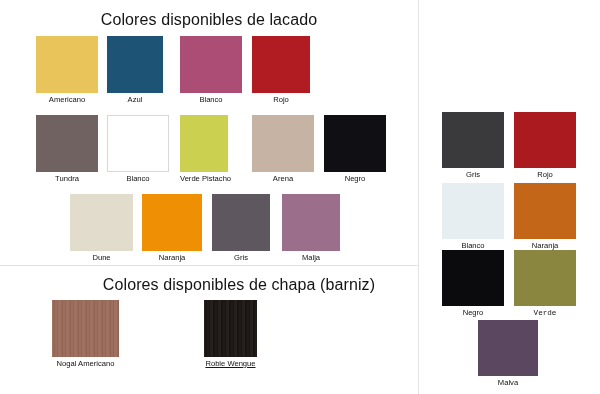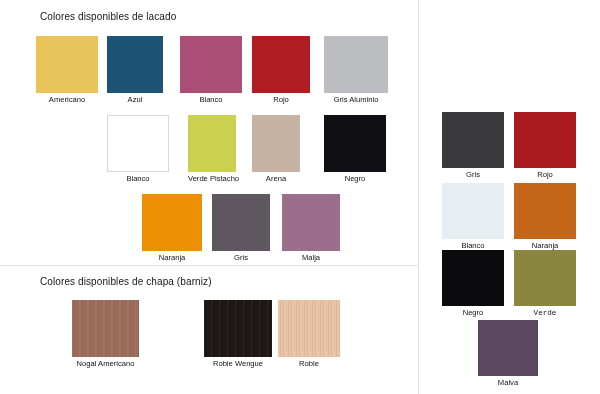--- a/index.html
+++ b/index.html
@@ -35,37 +35,37 @@
     left: 0;
     top: 265px;
     width: 418px;
     height: 1px;
     background: #e2e2e2;
   }
 
   
   .section-title {
     position: absolute;
-    font-size: 10px;
+    font-size: 16px;
     font-weight: 400;
     color: #141414;
-    text-align: left;
+    text-align: center;
     letter-spacing: .1px;
     white-space: nowrap;
-    margin-left: 40px;
   }
   #title-lacado {
     left: 0;
     top: 11px;
     width: 418px;
   }
   #title-chapa {
     left: 0;
     top: 276px;
     width: 418px;
+    padding-left: 30px;
   }
   #title-cristal {
     left: 419px;
     top: 66px;
     width: 181px;
     line-height: 15px;
     white-space: normal;
   }
 
   
@@ -142,68 +142,68 @@
     <span class="swatch-label">Azul</span>
   </div>
   <div class="swatch-cell" style="left:180px; top:36px; width:62px;">
     <span class="swatch" style="height: 57px; background-color: rgb(171, 77, 116);"></span>
     <span class="swatch-label">Blanco</span>
   </div>
   <div class="swatch-cell" style="left:252px; top:36px; width:58px;">
     <span class="swatch" style="height: 57px; background-color: rgb(176, 28, 33);"></span>
     <span class="swatch-label">Rojo</span>
   </div>
-  <div class="swatch-cell" style="left:324px; top:36px; width:64px;">
-    <span class="swatch" style="height: 57px; background-color: rgb(188, 189, 192);"></span>
-    <span class="swatch-label">Gris Aluminio</span>
-  </div>
-
+
+  <div class="swatch-cell" style="left:36px; top:115px; width:62px;">
+    <span class="swatch" style="height: 57px; background-color: rgb(111, 98, 97);"></span>
+    <span class="swatch-label">Tundra</span>
+  </div>
   <div class="swatch-cell" style="left:107px; top:115px; width:62px;">
     <span class="swatch bordered" style="height: 57px; background-color: rgb(255, 255, 255);"></span>
     <span class="swatch-label">Blanco</span>
   </div>
-  <div class="swatch-cell" style="left:180px; top:115px; width:48px;margin-left:8px;">
+  <div class="swatch-cell" style="left:180px; top:115px; width:48px;">
     <span class="swatch" style="height: 57px; background-color: rgb(204, 208, 81);"></span>
     <span class="swatch-label">Verde Pistacho</span>
   </div>
-  <div class="swatch-cell" style="left:252px; top:115px; width:48px;">
+  <div class="swatch-cell" style="left:252px; top:115px; width:62px;">
     <span class="swatch" style="height: 57px; background-color: rgb(199, 179, 164);"></span>
     <span class="swatch-label">Arena</span>
   </div>
   <div class="swatch-cell" style="left:324px; top:115px; width:62px;">
     <span class="swatch" style="height: 57px; background-color: rgb(16, 15, 20);"></span>
     <span class="swatch-label">Negro</span>
   </div>
 
+  <div class="swatch-cell" style="left:70px; top:194px; width:63px;">
+    <span class="swatch" style="height: 57px; background-color: rgb(226, 220, 205);"></span>
+    <span class="swatch-label">Dune</span>
+  </div>
   <div class="swatch-cell" style="left:142px; top:194px; width:60px;">
     <span class="swatch" style="height: 57px; background-color: rgb(239, 143, 3);"></span>
     <span class="swatch-label">Naranja</span>
   </div>
   <div class="swatch-cell" style="left:212px; top:194px; width:58px;">
     <span class="swatch" style="height: 57px; background-color: rgb(95, 87, 96);"></span>
     <span class="swatch-label">Gris</span>
   </div>
   <div class="swatch-cell" style="left:282px; top:194px; width:58px;">
     <span class="swatch" style="height: 57px; background-color: rgb(155, 111, 140);"></span>
     <span class="swatch-label">Malja</span>
   </div>
 
   <div class="section-title" id="title-chapa">Colores disponibles de chapa (barniz)</div>
 
-  <div class="swatch-cell" style="left:52px; top:300px; width:67px;margin-left:20px;">
+  <div class="swatch-cell" style="left:52px; top:300px; width:67px;">
     <span class="swatch wood soft" style="height: 57px; background-color: rgb(154, 106, 89);"></span>
     <span class="swatch-label">Nogal Americano</span>
   </div>
-  <div class="swatch-cell" style="left:204px; top:300px; width:68px;">
+  <div class="swatch-cell" style="left:204px; top:300px; width:53px;text-decoration:underline;">
     <span class="swatch wood soft" style="height: 57px; background-color: rgb(26, 20, 18);"></span>
     <span class="swatch-label">Roble Wengue</span>
-  </div>
-  <div class="swatch-cell" style="left:278px; top:300px; width:62px;">
-    <span class="swatch wood soft" style="height: 57px; background-color: rgb(231, 194, 163);"></span>
-    <span class="swatch-label">Roble</span>
   </div>
 
   <div class="section-title" id="title-cristal">
     <br>
   </div>
 
   <div class="swatch-cell" style="left:442px; top:112px; width:62px;">
     <span class="swatch" style="height: 56px; background-color: rgb(58, 58, 60);"></span>
     <span class="swatch-label">Gris</span>
   </div>

